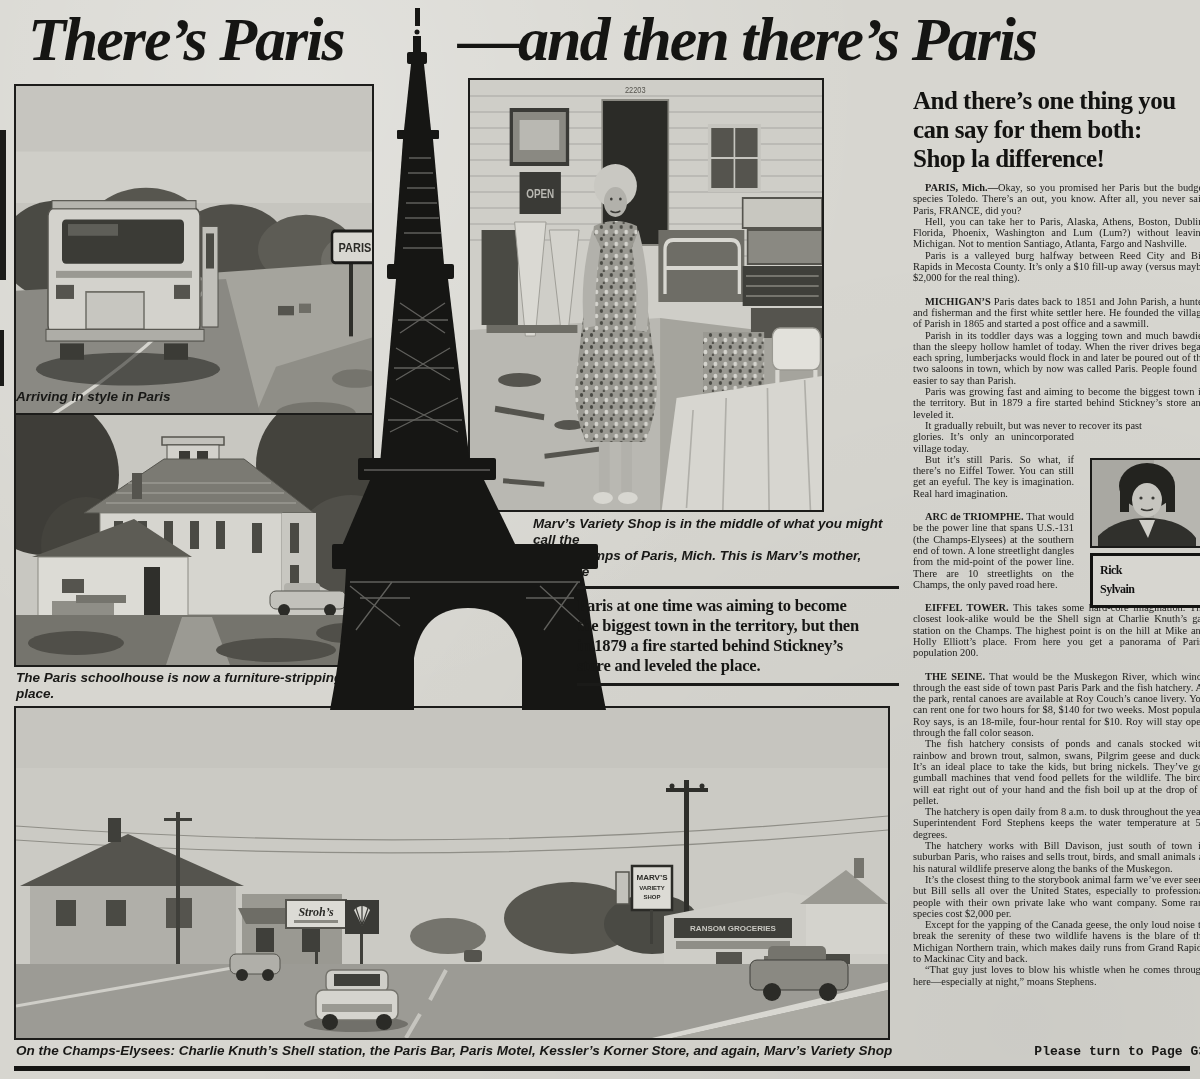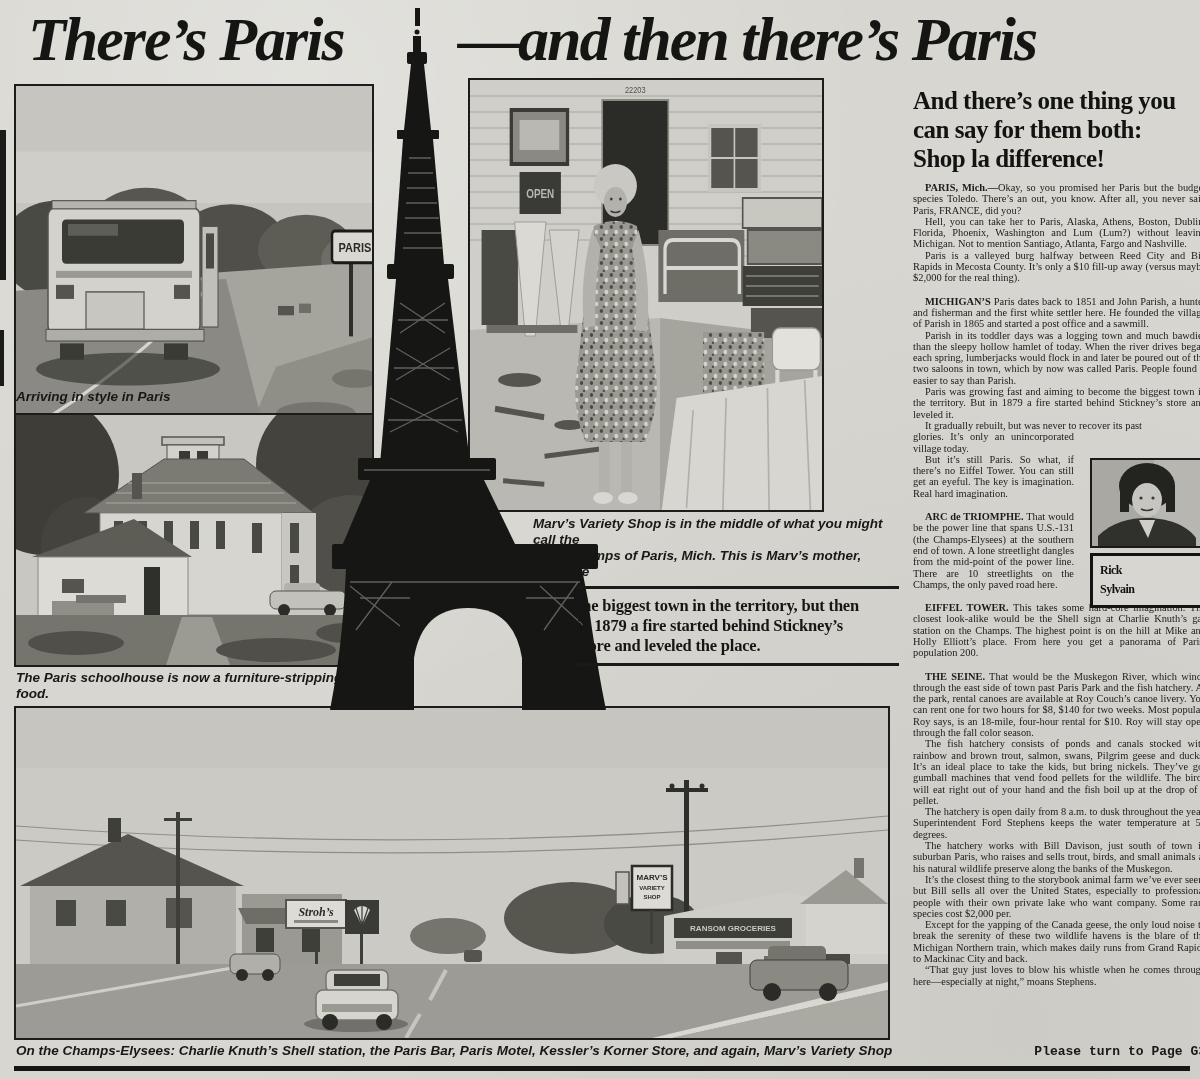--- a/index.html
+++ b/index.html
@@ -164,21 +164,21 @@
       <polygon points="150,250 214,250 196,202 166,202" fill="#9b9a93"></polygon>
       <g fill="#504f49">
         <ellipse cx="60" cy="228" rx="48" ry="12"></ellipse>
         <ellipse cx="260" cy="235" rx="60" ry="12"></ellipse>
         <ellipse cx="330" cy="218" rx="30" ry="10"></ellipse>
       </g>
     </svg>
   </div>
   <div class="cap" style="left:16px;top:670px;width:356px;">
     <span>The Paris schoolhouse is now a furniture-stripping</span>
-    <span>food.</span>
+    <span>place.</span>
   </div>
 
   <div class="photo" style="left:468px;top:78px;width:356px;height:434px;">
     <svg viewBox="0 0 426 430" preserveAspectRatio="none">
       <defs>
         <pattern id="floral" width="12" height="12" patternUnits="userSpaceOnUse">
           <rect width="12" height="12" fill="#9a9992"></rect>
           <circle cx="3" cy="3" r="2" fill="#4a4a44"></circle>
           <circle cx="9" cy="8" r="2.3" fill="#d5d4ce"></circle>
           <circle cx="6" cy="11" r="1.4" fill="#55544e"></circle>
@@ -258,20 +258,21 @@
       </g>
     </svg>
   </div>
   <div class="cap" style="left:533px;top:516px;width:368px;">
     <span>Marv’s Variety Shop is in the middle of what you might call the</span>
     <span>Au Printemps of Paris, Mich. This is Marv’s mother, Florence</span>
     <span>Mosher.</span>
   </div>
 
   <div class="pullquote">
+    <span>Paris at one time was aiming to become</span>
     <span>the biggest town in the territory, but then</span>
     <span>in 1879 a fire started behind Stickney’s</span>
     <span>store and leveled the place.</span>
   </div>
 
   <div class="photo" style="left:14px;top:706px;width:876px;height:334px;">
     <svg viewBox="0 0 872 330" preserveAspectRatio="none">
       <rect x="0" y="0" width="872" height="330" fill="#cbcac4"></rect>
       <rect x="0" y="0" width="872" height="60" fill="#c6c5bf"></rect>
 

